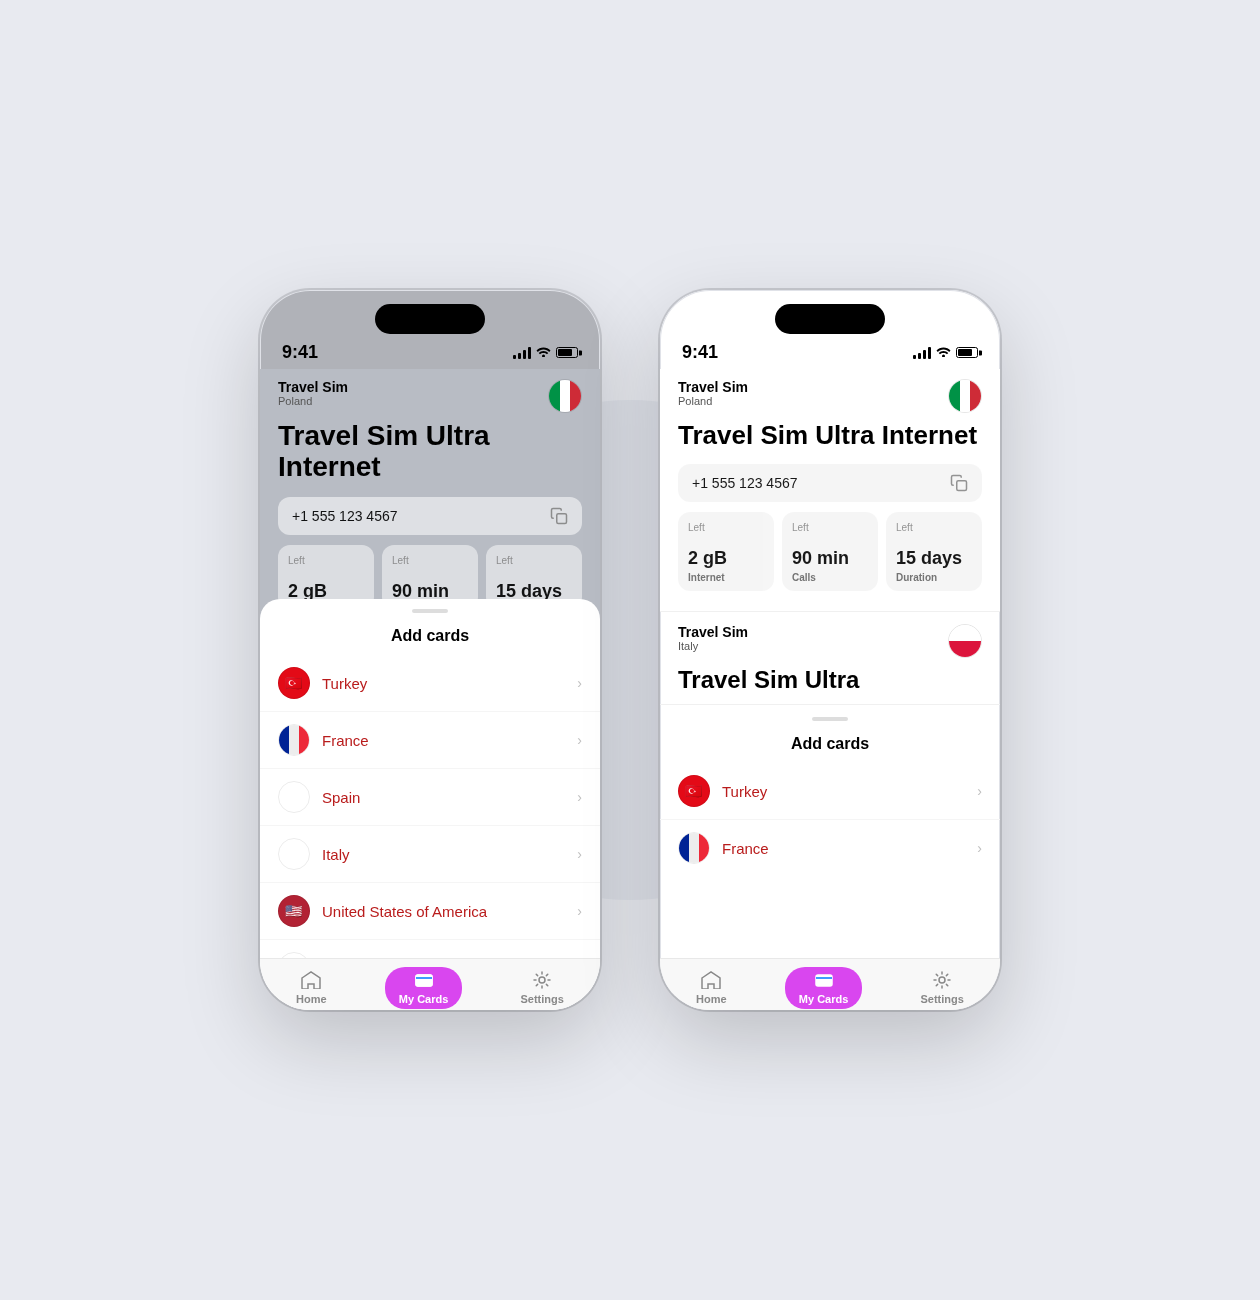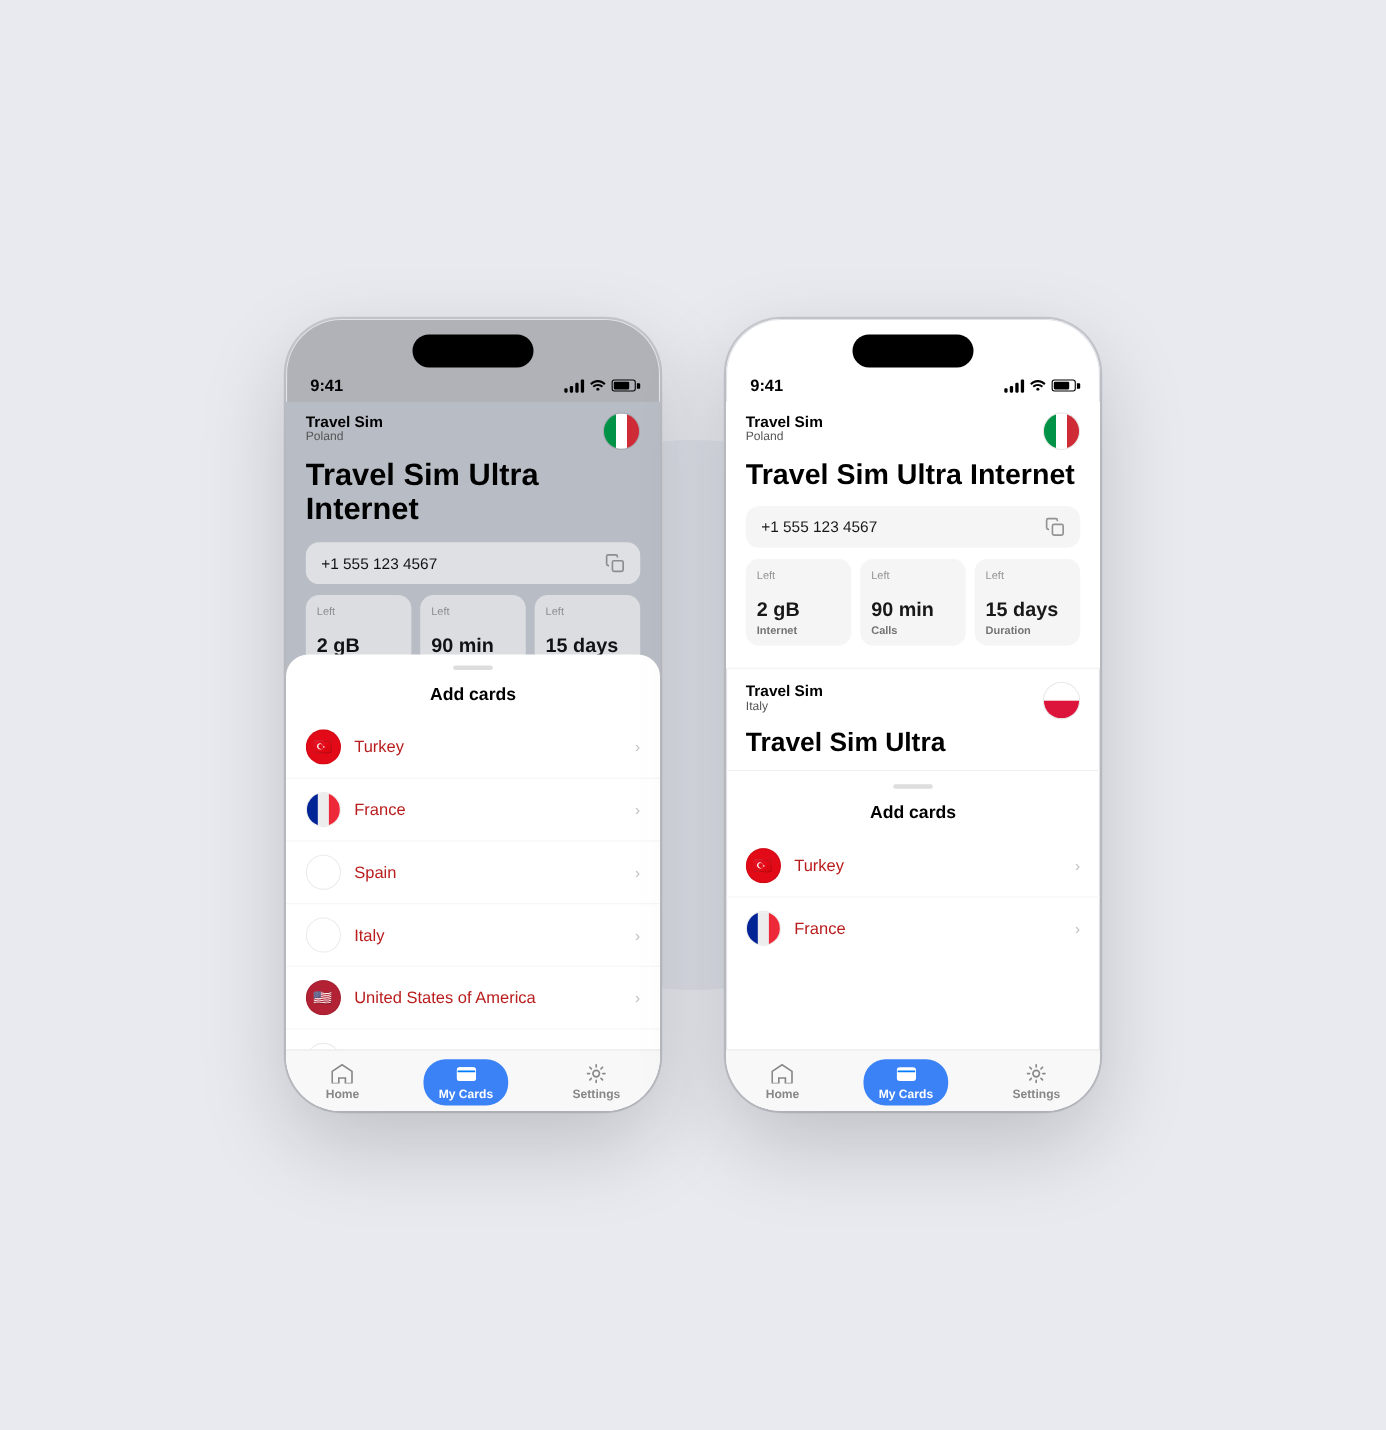--- a/index.html
+++ b/index.html
@@ -68,21 +68,21 @@
     .status-bar {
       display: flex;
       justify-content: space-between;
       align-items: center;
       padding: 52px 22px 6px;
       font-size: 13px;
       font-weight: 600;
     }
 
     .status-time {
-      font-size: 15px;
+      font-size: 18px;
       font-weight: 700;
       color: #000;
       text-align: right;
     }
 
     .status-icons {
       display: flex;
       gap: 5px;
       align-items: center;
     }
@@ -383,21 +383,21 @@
       display: flex;
       flex-direction: column;
       align-items: center;
       gap: 4px;
       cursor: pointer;
       padding: 4px 14px;
       border-radius: 20px;
     }
 
     .tab-item.active {
-      background: #3b82f6;
+      background: #d946ef;
     }
     .tab-item.active .tab-label { color: #fff; }
 
     .tab-label {
       font-size: 11px;
       font-weight: 600;
       color: #888;
     }
 
     .home-icon-svg {

